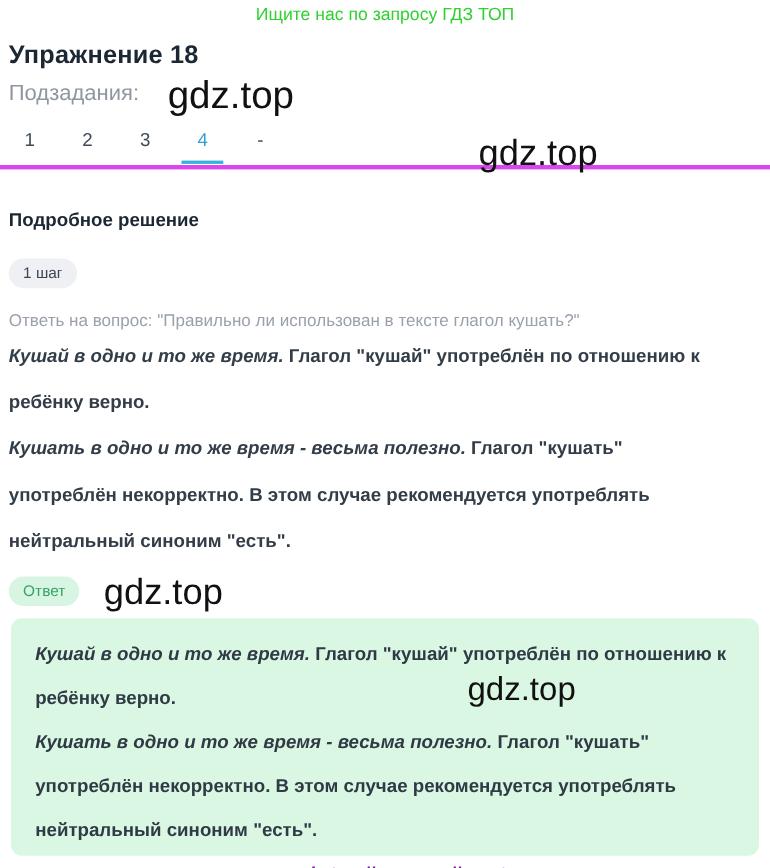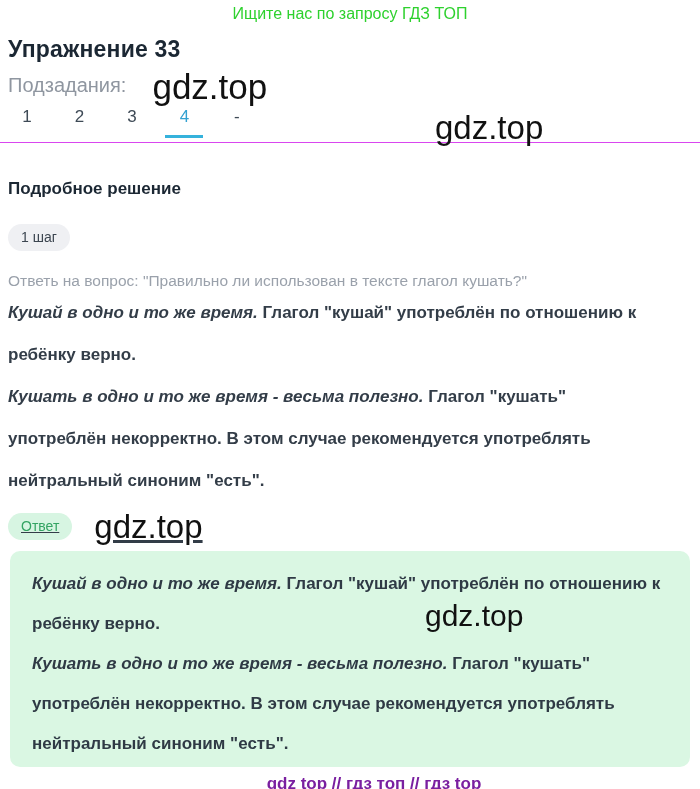--- a/index.html
+++ b/index.html
@@ -36,23 +36,23 @@
   }
   .wm {
     color: #111111;
     font-weight: normal;
     font-style: normal;
     line-height: 1;
   }
   .wm-1 { font-size: 35px; margin-left: 26px; }
   .tabs {
     position: relative;
-    margin-top: 3px;
+    margin-top: 14px;
     padding-left: 8px;
-    border-bottom: 1px solid #d946ef;
+    border-bottom: 4px solid #d946ef;
     height: 36px;
     white-space: nowrap;
   }
   .tab {
     display: inline-block;
     width: 38px;
     margin-right: 10px;
     text-align: center;
     font-size: 17px;
     color: #3e4a56;
@@ -98,21 +98,20 @@
     font-weight: 600;
     line-height: 42px;
     color: #333d48;
   }
   .paragraphs p { margin: 0; }
   .lead { font-style: italic; }
   .answer-row {
     display: flex;
     align-items: center;
     margin: 8px 8px 0;
-    text-decoration: underline;
   }
   .answer-badge {
     background: #d7f5e2;
     color: #34a463;
     font-size: 14px;
     padding: 5px 13px 6px;
     border-radius: 15px;
   }
   .wm-3 { font-size: 33px; margin-left: 22px; }
   .answer-box {
@@ -143,21 +142,21 @@
     margin-left: 48px;
   }
 </style>
 </head>
 <body>
 
 
 
 <div class="promo">Ищите нас по запросу ГДЗ ТОП</div>
 
-<h1 class="title">Упражнение 33</h1>
+<h1 class="title">Упражнение 18</h1>
 
 <div class="subtasks-row">
   <span class="subtasks-label">Подзадания:</span>
   <span class="wm wm-1">gdz.top</span>
 </div>
 
 <div class="tabs">
   <span class="tab">1</span>
   <span class="tab">2</span>
   <span class="tab">3</span>

